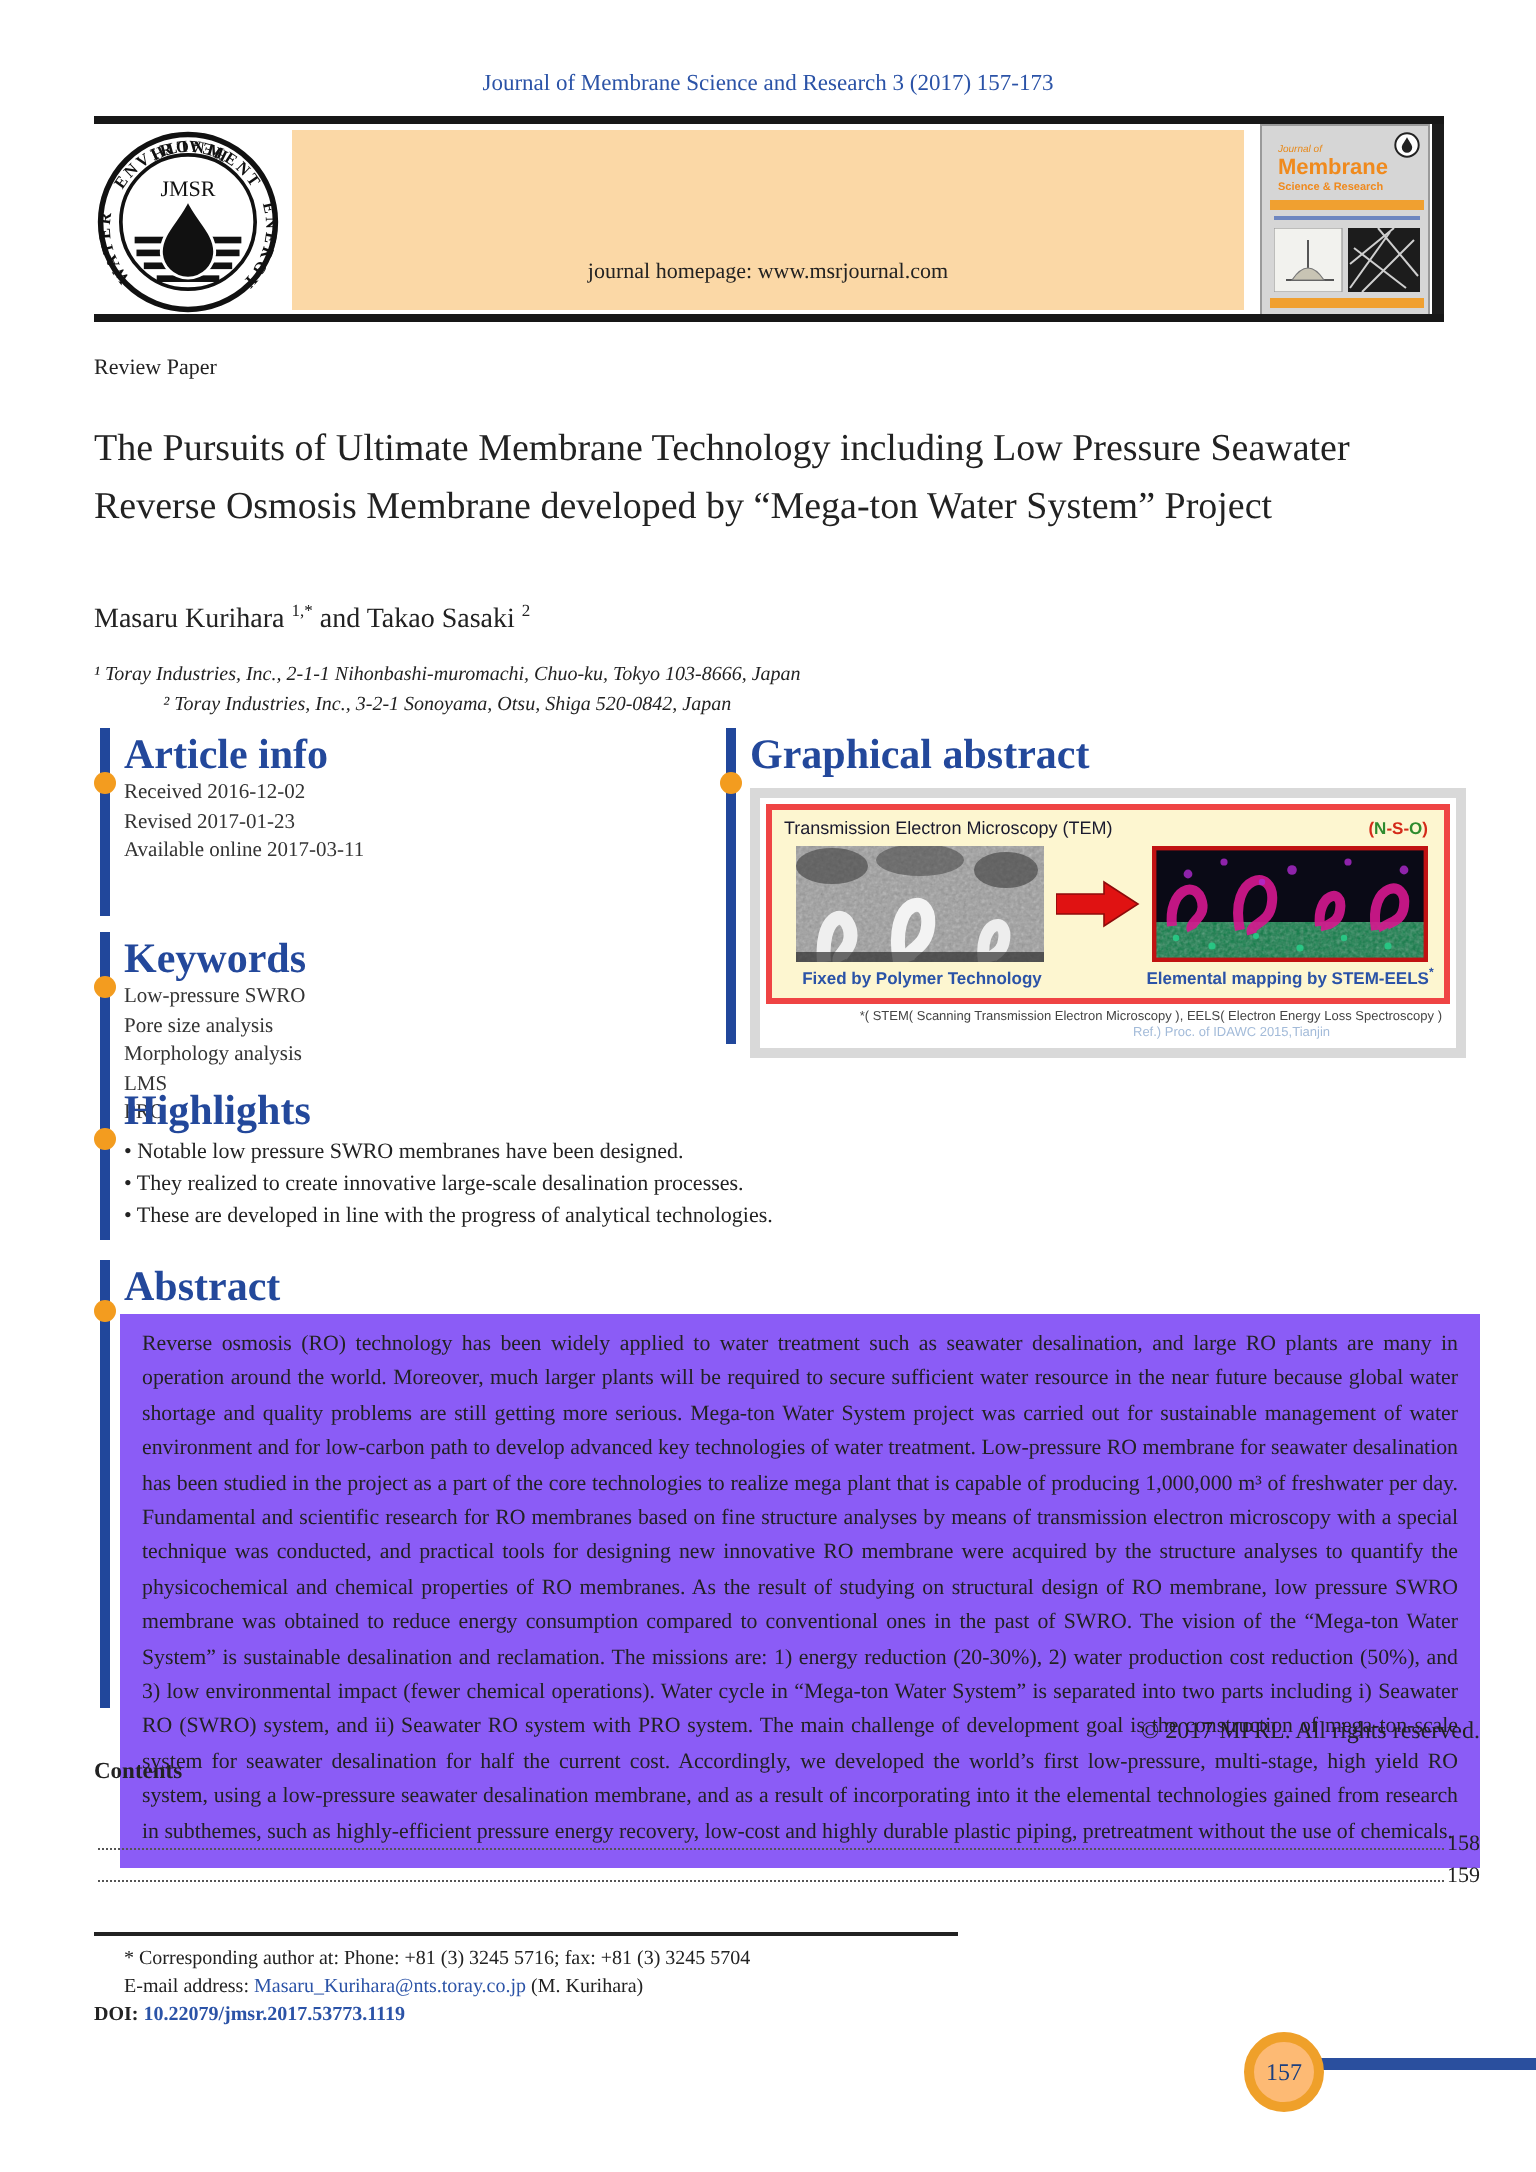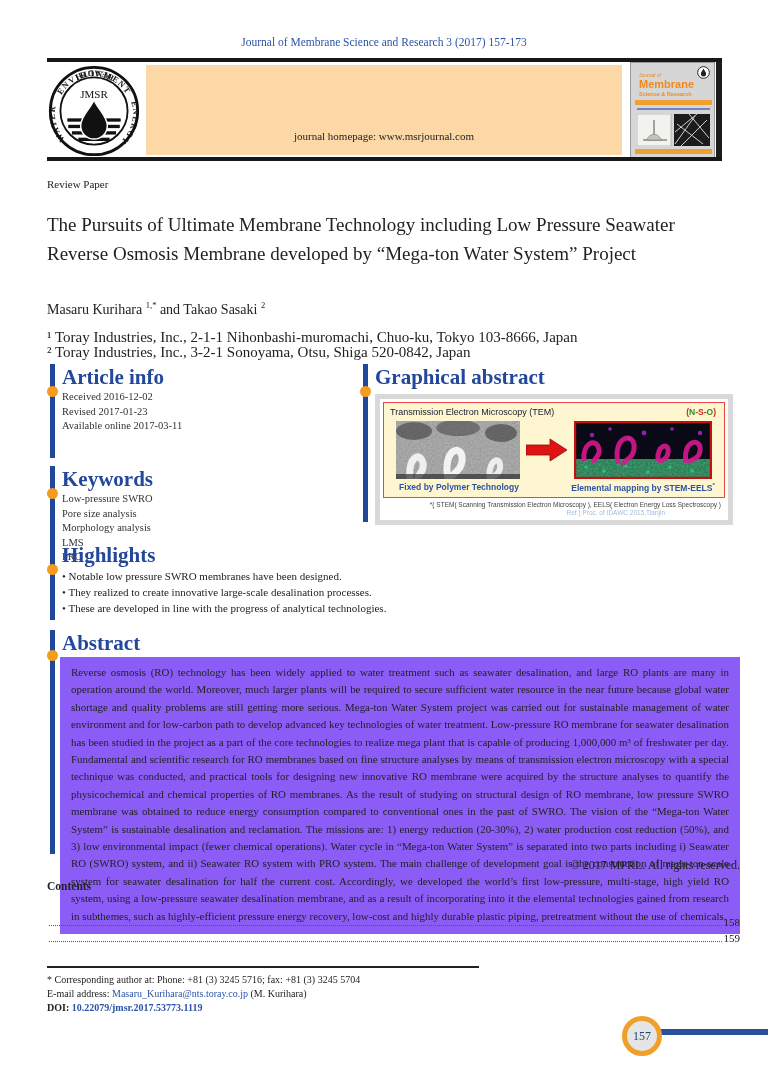--- a/index.html
+++ b/index.html
@@ -29,22 +29,22 @@
   .cov-orangebar{position:absolute;top:37px;left:4px;width:77px;height:5px;background:#f0a030;}
   .cov-bluetext{position:absolute;top:45px;left:6px;width:73px;height:2px;background:#6d86c0;}
   .cov-images{position:absolute;top:51px;left:6px;width:73px;height:32px;}
   .cov-bottombar{position:absolute;top:86px;left:4px;width:77px;height:5px;background:#f0a030;}
   .cover-sidebar{position:absolute;top:62px;left:716px;width:6px;height:96px;background:#1c1c1c;}
 
   .review-paper{position:absolute;top:178px;left:47px;font-size:11px;color:#222;}
   .title{position:absolute;top:210px;left:47px;width:665px;font-size:19px;line-height:29px;color:#222;}
   .authors{position:absolute;top:300px;left:47px;font-size:14px;color:#222;}
   .authors sup{font-size:8.5px;}
-  .affiliations{position:absolute;top:330px;left:47px;font-size:15px;
-                line-height:15px;color:#222;}
+  .affiliations{position:absolute;top:330px;left:47px;font-size:10px;font-style:italic;
+                line-height:15px;color:#222;text-align:center;}
 
   .section{position:absolute;}
   .sec-bar{position:absolute;left:3px;top:0;width:5px;background:#21479b;}
   .sec-dot{position:absolute;left:0;width:11px;height:11px;border-radius:50%;background:#f39c1f;z-index:2;}
   .sec-head{margin-left:15px;font-size:21px;font-weight:bold;color:#23489b;line-height:26px;}
   .sec-body{margin-left:15px;}
 
   .article-info{top:364px;left:47px;width:300px;}
   .article-info .sec-bar{height:94px;}
   .article-info .sec-dot{top:22px;}
@@ -53,21 +53,21 @@
   .keywords{top:466px;left:47px;width:300px;}
   .keywords .sec-bar{height:108px;}
   .keywords .sec-dot{top:22px;}
   .kw-line{font-size:10.5px;line-height:14.5px;color:#333;}
 
   .ga{top:364px;left:360px;width:380px;}
   .ga .sec-bar{height:158px;}
   .ga .sec-dot{top:22px;}
   .ga-outer{margin-left:15px;margin-top:4px;width:358px;background:#d9d9d9;padding:5px;box-sizing:border-box;}
   .ga-inner{background:#fff;padding:3px 3px 2px 3px;}
-  .ga-cream{position:relative;background:#fdf6d0;border:1px solid #ef4444;height:94px;
+  .ga-cream{position:relative;background:#fdf6d0;border:3px solid #ef4444;height:94px;
             font-family:"Liberation Sans","DejaVu Sans",sans-serif;}
   .tem-label{position:absolute;top:4px;left:6px;font-size:9px;color:#1a1a2e;}
   .nso{position:absolute;top:4px;right:8px;font-size:8.5px;font-weight:bold;}
   .nso-red{color:#d42a1a;} .nso-green{color:#2e8b2e;}
   .ga-img-left{position:absolute;top:18px;left:12px;width:124px;height:58px;}
   .ga-arrow{position:absolute;top:34px;left:142px;width:42px;height:26px;}
   .ga-img-right{position:absolute;top:18px;left:190px;width:138px;height:58px;}
   .ga-cap{position:absolute;top:79px;font-size:8.5px;font-weight:bold;color:#2b53a7;text-align:center;}
   .ga-cap-left{left:0px;width:150px;}
   .ga-cap-right{left:170px;width:178px;}
@@ -91,26 +91,26 @@
   .copyright{position:absolute;top:858px;right:28px;font-size:12px;color:#222;}
 
   .contents{position:absolute;top:880px;left:47px;width:693px;}
   .contents-head{font-size:11.5px;font-weight:bold;color:#222;}
   .toc{margin-top:22px;}
   .toc-line{display:flex;align-items:baseline;font-size:11px;line-height:16px;color:#222;}
   .toc-dots{flex:1;border-bottom:1.5px dotted #555;margin:0 2px 3px 2px;}
   .toc-page{flex:none;}
 
   .footer-rule{position:absolute;top:966px;left:47px;width:432px;height:2px;background:#222;}
-  .footer{position:absolute;top:973px;left:47px;font-size:10px;line-height:13.5px;color:#222;}
+  .footer{position:absolute;top:973px;left:62px;font-size:10px;line-height:13.5px;color:#222;}
   .blue-link{color:#2b53a7;text-decoration:none;}
   .doi{position:absolute;top:1002px;left:47px;font-size:10px;font-weight:bold;color:#222;}
 
   .page-circle{position:absolute;top:1016px;left:622px;width:30px;height:30px;border:5px solid #efa02a;
-               border-radius:50%;background:#e5e5e5;text-align:center;line-height:30px;font-size:12px;
+               border-radius:50%;background:#fdba74;text-align:center;line-height:30px;font-size:12px;
                color:#1c3f7f;z-index:2;}
   .page-line{position:absolute;top:1029px;left:655px;width:113px;height:6px;background:#2a4f9e;}
 </style>
 </head>
 <body>
 
 <div class="page">
 
   <div class="citation">Journal of Membrane Science and Research 3 (2017) 157-173</div>
 

